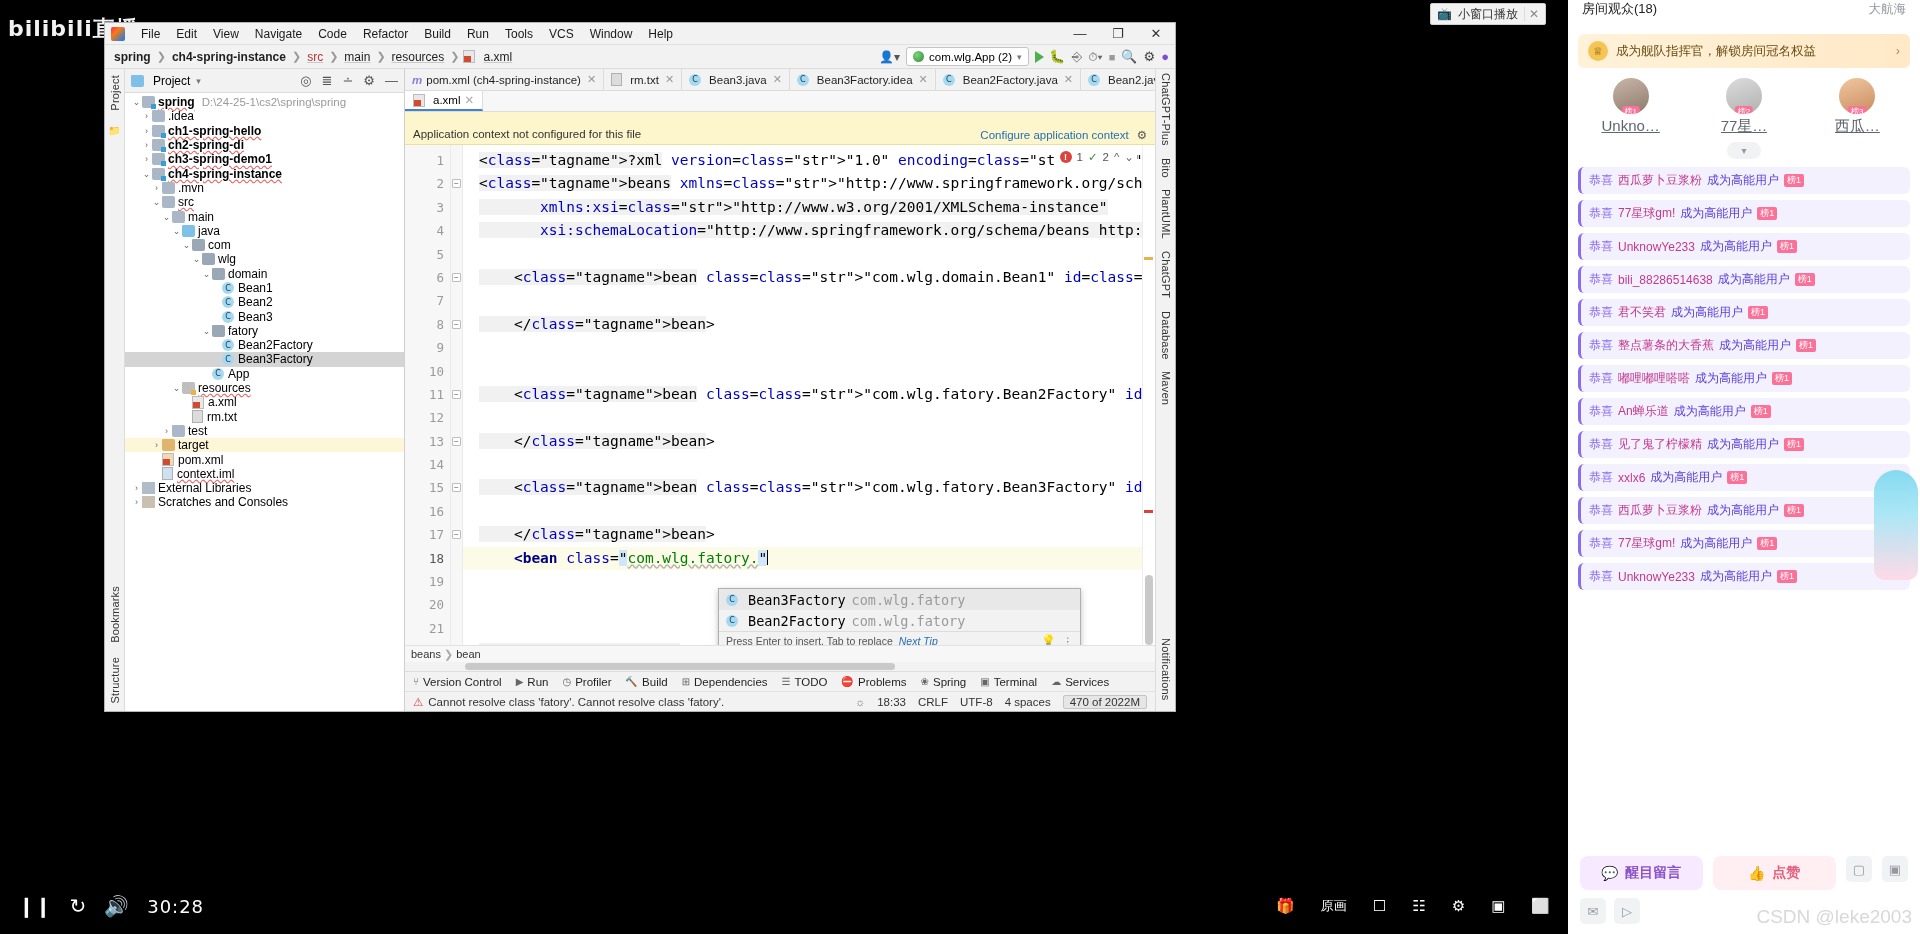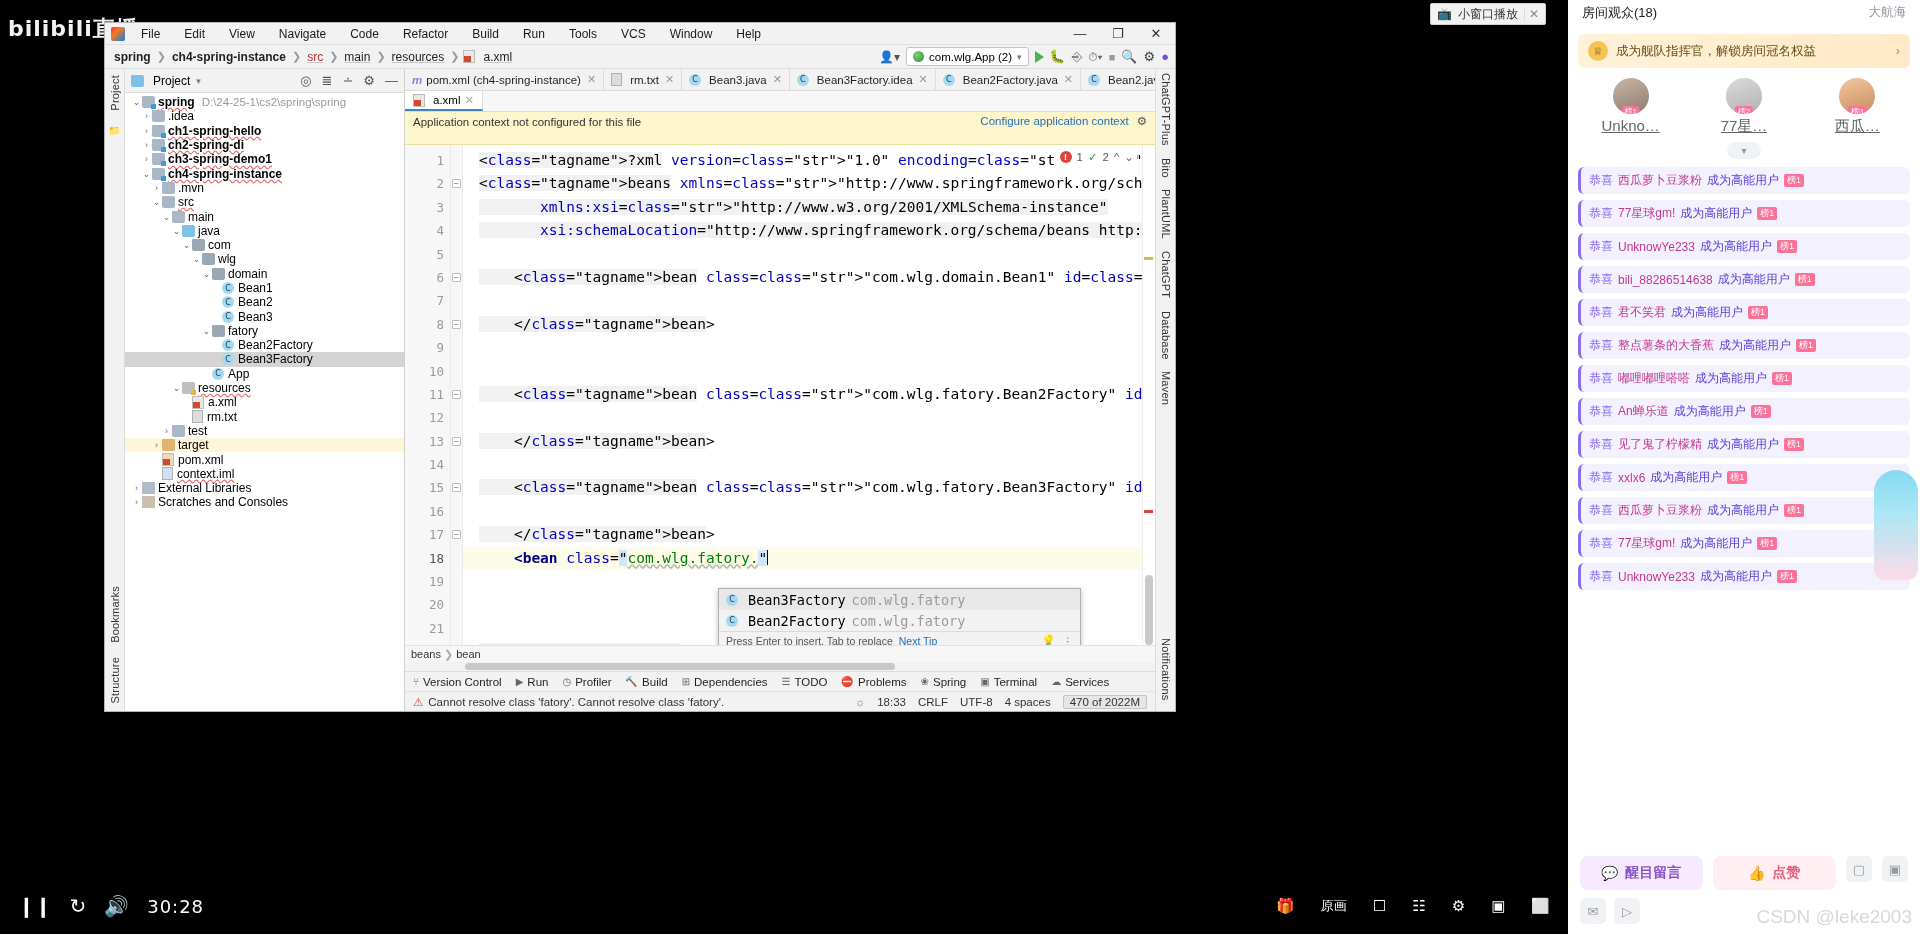--- a/index.html
+++ b/index.html
@@ -25,21 +25,21 @@
   }
   .titlebar {
     height:22px; background:#f2f2f2; display:flex; align-items:center;
     border-bottom:1px solid #e0e0e0; position:relative;
   }
   .ij-logo {
     width:14px;height:14px;margin-left:6px;border-radius:2px;
     background:linear-gradient(135deg,#fe2857 0%,#f97a12 35%,#087cfa 100%);
     flex:0 0 auto;
   }
-  .menubar { display:flex; gap:8px; margin-left:8px; }
+  .menubar { display:flex; gap:0; margin-left:8px; }
   .menubar span {
     padding:2px 8px; font-size:12px; color:#1a1a1a; cursor:default;
   }
   .win-title {
     position:absolute; left:0; right:0; text-align:center;
     font-size:11.5px; color:#3c3c3c; pointer-events:none;
   }
   .win-btns { margin-left:auto; display:flex; }
   .win-btns div {
     width:38px;height:22px;display:flex;align-items:center;justify-content:center;
@@ -127,21 +127,21 @@
     border-right:1px solid #dcdcdc; white-space:nowrap; color:#1f1f1f;
   }
   .etab .x { color:#999; font-size:11px; margin-left:2px;}
   .subtabs { height:21px; background:#f7f7f7; display:flex; border-bottom:1px solid #dcdcdc;}
   .subtab {
     display:flex;align-items:center;gap:4px;padding:0 8px;font-size:11.5px;
     background:#fff; border-right:1px solid #dcdcdc; border-bottom:2px solid #4083c9;
   }
   .notifbar {
     height:20px; background:#fdf6cd; border-bottom:1px solid #e8dfa0;
-    display:flex; align-items:flex-end; padding:16px 8px; font-size:11.5px; color:#333;
+    display:flex; align-items:flex-start; padding:16px 8px; font-size:11.5px; color:#333;
   }
   .notifbar .right { margin-left:auto; display:flex;align-items:center;gap:8px; }
   .notifbar a { color:#2470b3; text-decoration:none; }
 
   .editorwrap { flex:1; display:flex; position:relative; min-height:0; background:#fff; overflow:hidden;}
   .gutter {
     width:46px; background:#f7f7f7; border-right:1px solid #eaeaea;
     text-align:right; padding-top:4px; color:#9a9a9a;
     font-family:"DejaVu Sans Mono", monospace; font-size:12.5px; flex:0 0 auto;
   }
@@ -189,21 +189,21 @@
     z-index:30; font-family:"DejaVu Sans Mono", monospace;
   }
   .ac-item { height:21px; display:flex; align-items:center; gap:6px; padding:0 7px; font-size:13.5px;}
   .ac-item.sel { background:#e8e8e8; }
   .ac-item .pkg { color:#9a9a9a; }
   .ac-foot {
     height:18px; display:flex;align-items:center; padding:0 7px; gap:6px;
     border-top:1px solid #dcdcdc; background:#f2f2f2;
     font-family:"Liberation Sans",sans-serif; font-size:10.5px; color:#555;
   }
-  .ac-foot a { color:#2470b3; text-decoration:none; }
+  .ac-foot a { color:#2470b3; text-decoration:none;font-style:italic; }
   .ac-foot .rgt { margin-left:auto; display:flex;align-items:center;gap:6px; }
   .bulb { color:#e8b500; font-size:12px; }
 
   
   .editor-crumbs {
     height:17px; background:#f7f7f7; border-top:1px solid #e2e2e2;
     display:flex; align-items:center; padding:0 6px; gap:3px; font-size:11px; color:#333;
   }
   .hscroll { height:9px; background:#f2f2f2; position:relative; }
   .hscroll .th { position:absolute; left:60px; height:7px; top:1px; width:430px; background:#c9c9c9; border-radius:4px;}
@@ -219,21 +219,21 @@
     display:flex; align-items:center; padding:0 8px; font-size:11.5px; color:#333;
   }
   .statusbar .rgt { margin-left:auto; display:flex;align-items:center;gap:12px;}
   .mem { border:1px solid #c4c4c4; background:#e6e6e6; padding:0 6px; border-radius:2px;}
 
   
   #bili {
     position:absolute; right:0; top:0; width:352px; height:934px;
     background:#fff; display:flex; flex-direction:column;
   }
-  .bili-top { height:30px; display:flex; align-items:flex-start; padding:4px 14px; font-size:13px; color:#222;}
+  .bili-top { height:30px; display:flex; align-items:flex-end; padding:12px 14px; font-size:13px; color:#222;}
   .bili-top .rt { margin-left:auto; color:#9499a0; font-size:12.5px;}
   .rank-banner {
     margin:4px 10px 0; height:34px; border-radius:6px; display:flex; align-items:center;
     gap:8px; padding:0 10px; font-size:12.5px; color:#6b4b12;
     background:linear-gradient(90deg,#fff2d9,#ffe9c7);
   }
   .rank-banner .arrow { margin-left:auto; color:#b08a3e; }
   .crown { width:20px;height:20px;border-radius:50%;background:#f6c453;display:flex;
     align-items:center;justify-content:center;font-size:11px;color:#7a5713;}
   .top3 { display:flex; justify-content:space-around; padding:10px 6px 4px; }

